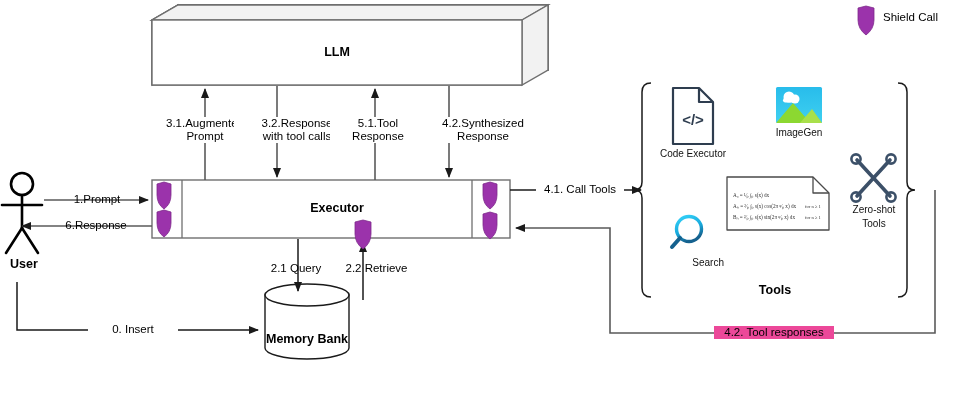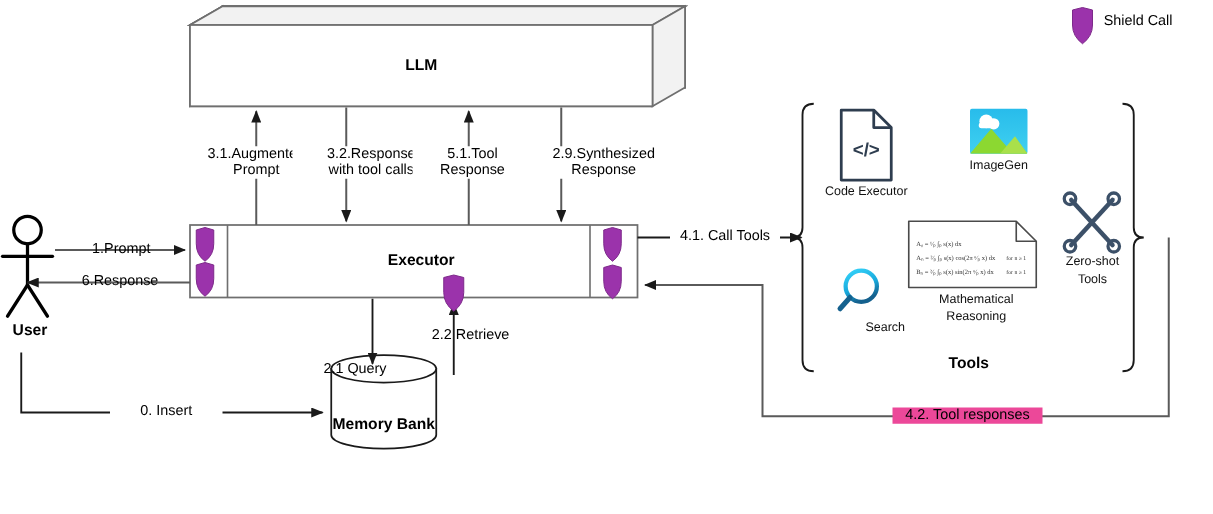--- a/index.html
+++ b/index.html
@@ -229,48 +229,46 @@
   <div class="node-title" style="left:0px;top:257px;width:48px;">User</div>
 
   <div class="node-title" style="left:715px;top:283px;width:120px;">Tools</div>
 
   <div class="lbl" style="left:52px;top:193px;width:90px;">1.Prompt</div>
 
   <div class="lbl" style="left:46px;top:219px;width:100px;">6.Response</div>
 
   <div class="lbl" style="left:88px;top:323px;width:90px;background:#fff;">0. Insert</div>
 
-  <div class="lbl" style="left:244px;top:262px;width:80px;margin-top:27px;">2.1 Query</div>
+  <div class="lbl" style="left:256px;top:262px;width:80px;">2.1 Query</div>
 
   <div class="lbl" style="left:334px;top:262px;width:85px;">2.2 Retrieve</div>
 
   <div class="lbl" style="left:142px;top:117px;width:126px;background:#fff;">3.1.Augmented
 Prompt</div>
 
   <div class="lbl" style="left:234px;top:117px;width:126px;background:#fff;">3.2.Response
 with tool calls</div>
 
   <div class="lbl" style="left:330px;top:117px;width:96px;background:#fff;">5.1.Tool
 Response</div>
 
-  <div class="lbl" style="left:420px;top:117px;width:126px;background:#fff;">2.9.Synthesized
+  <div class="lbl" style="left:420px;top:117px;width:126px;background:#fff;">4.2.Synthesized
 Response</div>
 
   <div class="lbl" style="left:536px;top:183px;width:88px;background:#fff;">4.1. Call Tools</div>
 
   <div class="lbl" style="left:714px;top:326px;width:120px;background:#ec4899;">4.2. Tool responses</div>
 
   <div class="tool-lbl" style="left:643px;top:147px;width:100px;">Code Executor</div>
 
   <div class="tool-lbl" style="left:759px;top:126px;width:80px;">ImageGen</div>
 
   <div class="tool-lbl" style="left:654px;top:256px;width:70px;text-align:right;">Search</div>
 
-  <div class="tool-lbl" style="left:733px;top:233px;width:96px;">Mathematical
-Reasoning</div>
 
   <div class="tool-lbl" style="left:836px;top:203px;width:76px;">Zero-shot
 Tools</div>
 
   <div class="legend-txt" style="left:883px;top:11px;">Shield Call</div>
 
 
 </div>
 
 </body></html>

